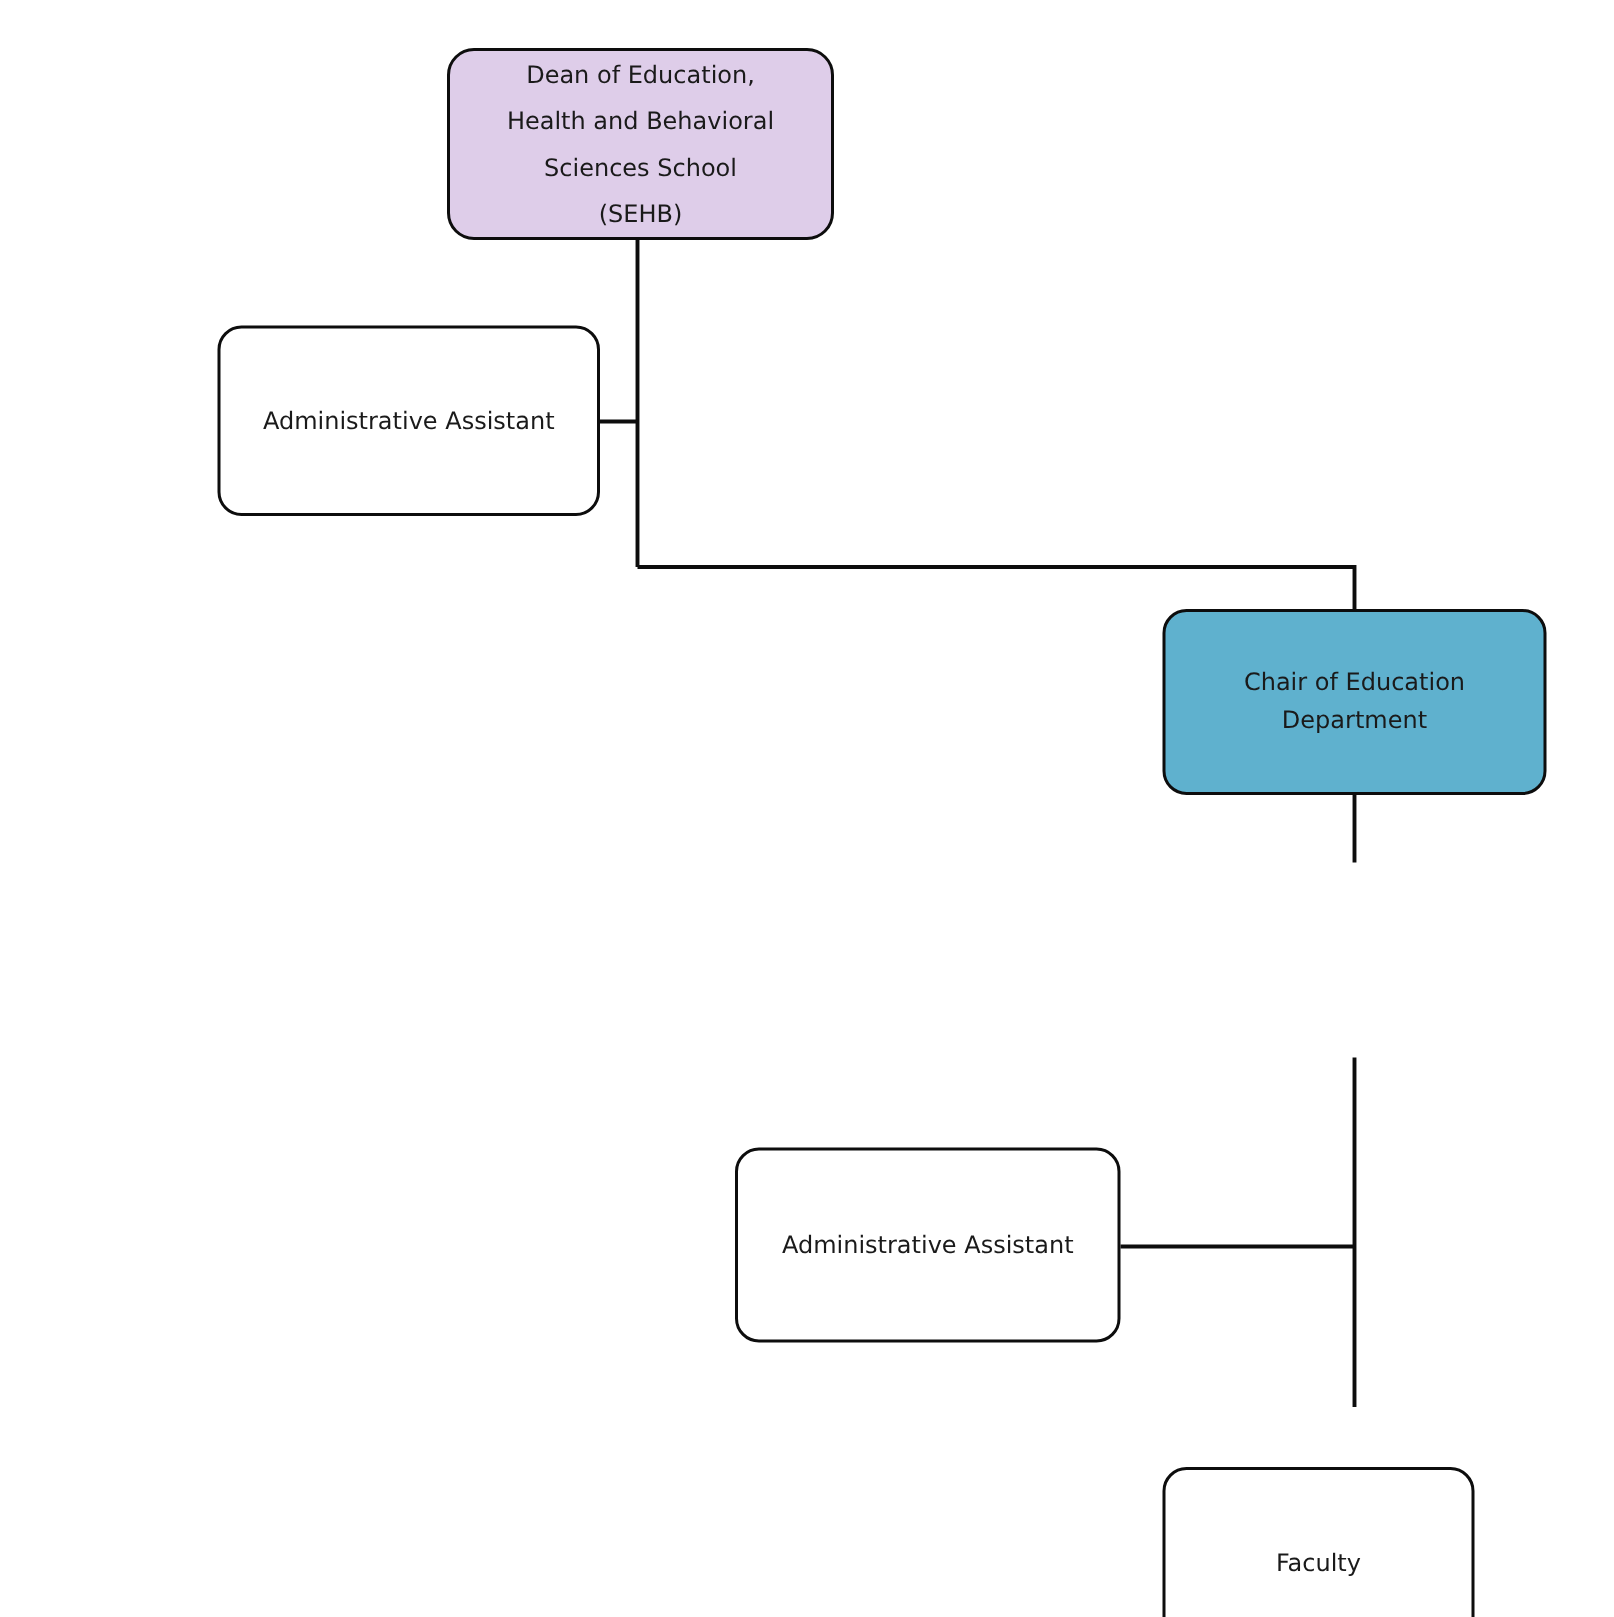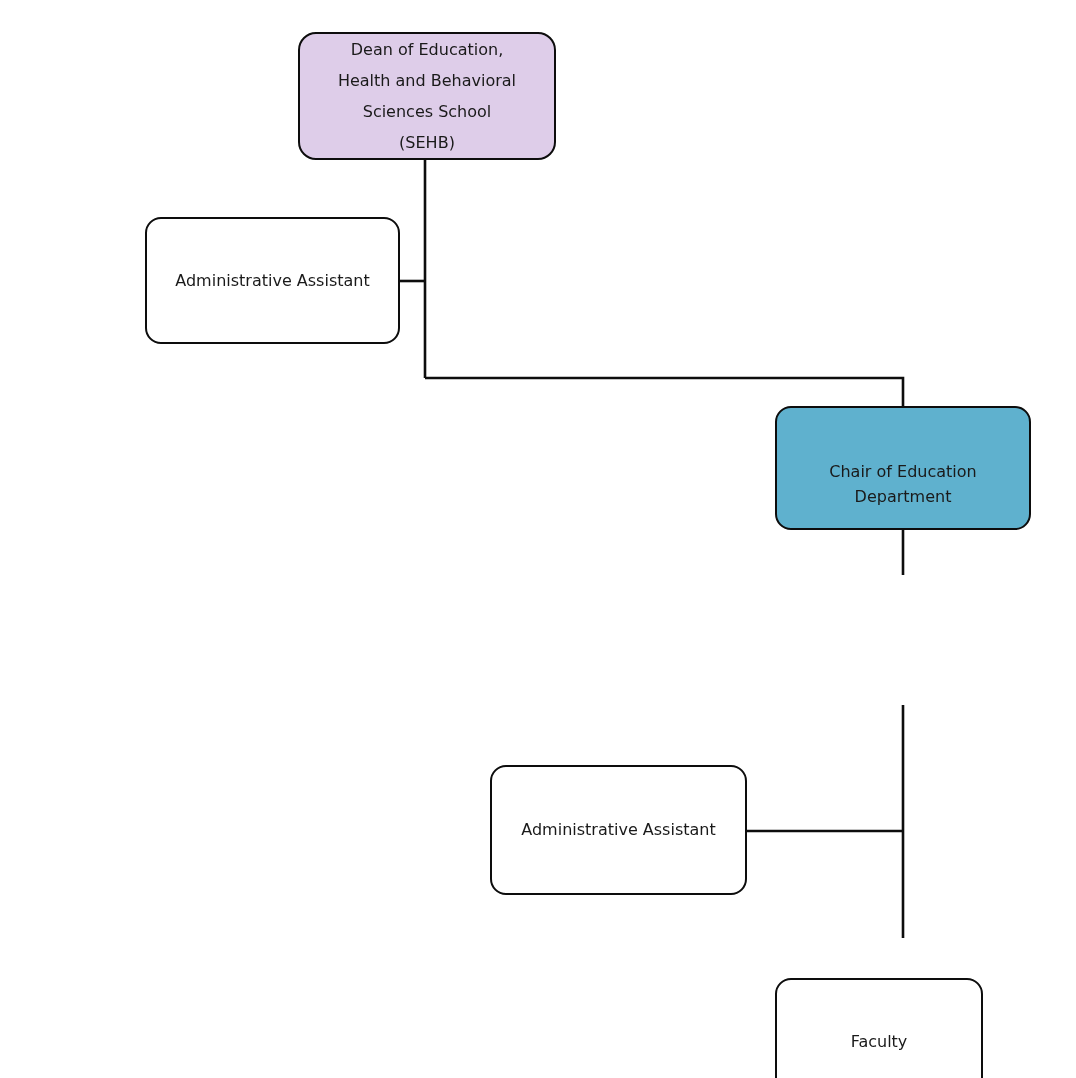--- a/index.html
+++ b/index.html
@@ -32,21 +32,21 @@
     border: 2.5px solid #0d0d0d;
     border-radius: 16px;
     background: #ffffff;
     display: flex;
     align-items: center;
     justify-content: center;
     text-align: center;
     color: #1a1a1a;
     font-size: 16px;
     line-height: 1.95;
-    padding: 18px 10px;
+    padding: 4px 10px;
     z-index: 2;
   }
   .node .node-label {
     display: block;
     width: 100%;
     white-space: pre-line;
   }
   .node-dean {
     left: 298px;
     top: 32px;
@@ -63,21 +63,20 @@
     height: 127px;
     background: #ffffff;
   }
   .node-chair {
     left: 775px;
     top: 406px;
     width: 256px;
     height: 124px;
     background: #5FB1CE;
     line-height: 1.55;
-    align-items: flex-end;
   }
   .node-director {
     left: 776px;
     top: 575px;
     width: 256px;
     height: 130px;
     background: #F4D02F;
     line-height: 1.55;
   }
   .node-admin-director {

